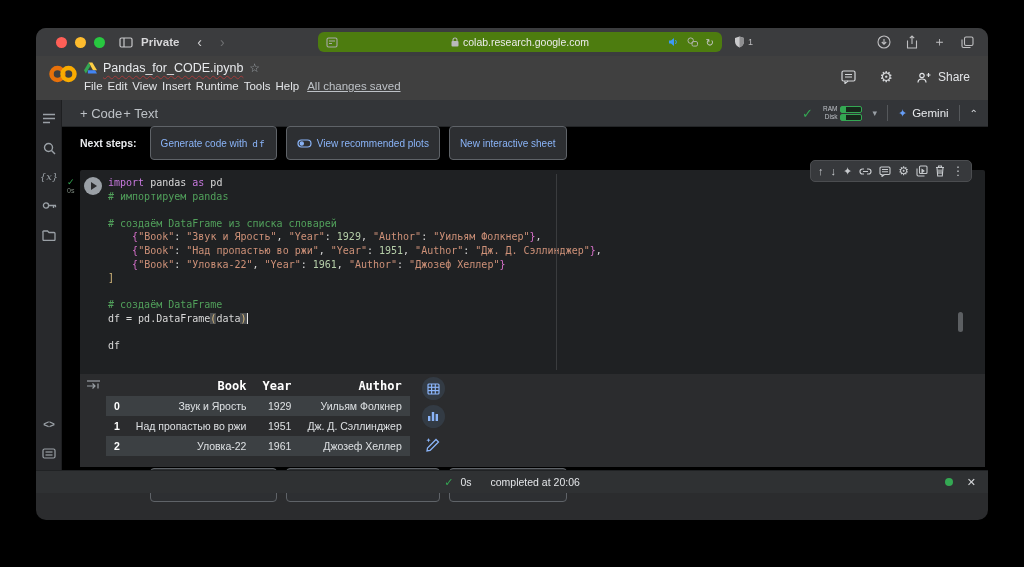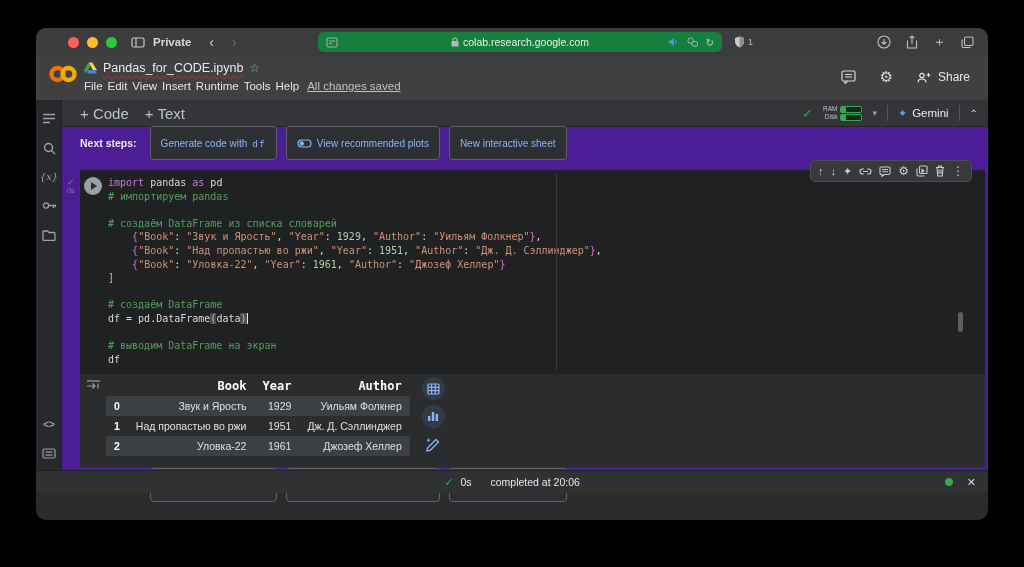--- a/index.html
+++ b/index.html
@@ -1,28 +1,28 @@
 <!DOCTYPE html>
 <html><head>
 <meta charset="utf-8">
 <style>
   * { margin:0; padding:0; box-sizing:border-box; }
   html,body { width:1024px; height:567px; background:#000; font-family:"Liberation Sans",sans-serif; overflow:hidden; }
   .window { position:absolute; left:36px; top:28px; width:952px; height:492px; background:#2b2c2e; border-radius:10px; overflow:hidden; }
 
   
-  .chrome { position:relative; height:28px; background:#3b3c3e; display:flex; align-items:center;padding-left:12px; }
+  .chrome { position:relative; height:28px; background:#3b3c3e; display:flex; align-items:center; }
   .traffic { display:flex; gap:8px; margin-left:20px; }
   .tl { width:11px; height:11px; border-radius:50%; }
   .tl.red{background:#ff5f57} .tl.yellow{background:#febc2e} .tl.green{background:#28c840}
   .chrome-ic { color:#c9c9cb; display:inline-flex; align-items:center; }
   .private { color:#d7d7d9; font-size:11.5px; font-weight:bold; margin-left:8px; }
   .nav-arrow { font-size:14px; color:#d0d0d2; margin-left:18px; }
   .nav-arrow.fwd { color:#6f7072; }
-  .url-pill { position:absolute; left:282px; top:4px; width:404px; height:20px; background:#15803d; border-radius:6px; display:flex; align-items:center; padding:0 8px; }
+  .url-pill { position:absolute; left:282px; top:4px; width:404px; height:20px; background:#4d7c0f; border-radius:6px; display:flex; align-items:center; padding:0 8px; }
   .url-center { position:absolute; left:0; right:0; display:flex; justify-content:center; align-items:center; gap:4px; color:#ececec; font-size:10.5px; }
   .pill-right { position:absolute; right:8px; display:flex; gap:8px; align-items:center; }
   .shield-wrap { position:absolute; left:698px; display:flex; align-items:center; gap:3px; color:#bdbdbf; font-size:9px; }
   .chrome-right { position:absolute; right:14px; display:flex; gap:15px; align-items:center; color:#bfbfc1; }
 
   
   .colab-header { height:44px; background:#404040; display:flex; position:relative; }
   .logo { margin:8px 6px 0 12px; }
   .head-main { padding-top:5px; }
   .title-row { display:flex; align-items:center; gap:6px; }
@@ -32,34 +32,34 @@
   .menu-row .saved { color:#bdc1c6; text-decoration:underline; margin-left:3px; }
   .head-right { position:absolute; right:18px; top:12px; display:flex; align-items:center; gap:24px; color:#d5d7da; }
   .share { display:flex; gap:6px; align-items:center; font-size:12px; color:#e3e5e8; }
 
   
   .middle { display:flex; height:370px; }
   .sidebar { width:26px; background:#28292c; border-right:1px solid #1e1f21; display:flex; flex-direction:column; align-items:center; color:#9aa0a6; position:relative; }
   .sb-ic { position:absolute; left:0; width:26px; display:flex; justify-content:center; }
   .right-col { flex:1; display:flex; flex-direction:column; }
   .nb-toolbar { height:27px; background:#333538; border-bottom:1px solid #232527; display:flex; align-items:center; position:relative; }
-  .addbtns { display:flex; gap:16px; margin-left:18px; color:#bdc1c6; font-size:15px; }
+  .addbtns { display:flex; gap:1px; margin-left:18px; color:#bdc1c6; font-size:13px; }
   .tb-right { position:absolute; right:10px; display:flex; align-items:center; gap:10px; }
   .ramdisk { display:flex; align-items:center; gap:3px; }
   .rd-labels { display:flex; flex-direction:column; align-items:flex-end; font-size:6.5px; color:#bdc1c6; line-height:8px; }
   .rd-bars { display:flex; flex-direction:column; gap:1px; }
   .rd-bar { width:22px; height:7px; border:1px solid #34a853; border-radius:2px; background:#17271b; position:relative; }
   .rd-bar::after { content:""; position:absolute; left:0; top:0; bottom:0; width:5px; background:#34a853; }
   .vdiv { width:1px; height:16px; background:#55585b; }
   .gemini { display:flex; gap:5px; align-items:center; color:#e8eaed; font-size:11.5px; }
   .gem-spark { color:#669df6; font-size:11px; }
   .chev { color:#dadce0; font-size:10px; }
 
   
-  .content { flex:1; background:#4c1d95; position:relative; }
+  .content { flex:1; background:#000000; position:relative; }
   .steps-row { display:flex; align-items:center; gap:9px; padding-left:18px; height:32px; }
   .steps-row.bottom { position:absolute; left:0; right:0; top:344px; border-top:1px solid #232527; height:26px; }
   .steps-label { color:#e8eaed; font-size:10.5px; font-weight:bold; margin-right:4px; }
   .step-btn { display:flex; align-items:center; gap:5px; color:#8ab4f8; background:#2d2f32; border:1px solid #5f6368; border-radius:4px; font-size:10px; height:19px; padding:16px 10px; white-space:nowrap; }
   .step-btn .mono { font-family:"DejaVu Sans Mono",monospace; font-size:9.5px; letter-spacing:1px; }
 
   .cell { position:absolute; left:18px; right:3px; top:43px; }
   .exec-badge { position:absolute; left:-13px; top:8px; text-align:center; }
   .exec-badge .chk { color:#34a853; font-size:9px; line-height:9px; }
   .exec-badge .secs { color:#7e8b80; font-size:7px; }
@@ -386,21 +386,20 @@
                 <div class="code-line">&nbsp;</div>
                 <div class="code-line"><span class="tk-com"># создаём DataFrame из списка словарей</span></div>
                 <div class="code-line"><span class="tk-pl">    </span><span class="tk-b2">{</span><span class="tk-str">"Book"</span><span class="tk-pl">: </span><span class="tk-str">"Звук и Ярость"</span><span class="tk-pl">, </span><span class="tk-str">"Year"</span><span class="tk-pl">: </span><span class="tk-num">1929</span><span class="tk-pl">, </span><span class="tk-str">"Author"</span><span class="tk-pl">: </span><span class="tk-str">"Уильям Фолкнер"</span><span class="tk-b2">}</span><span class="tk-pl">,</span></div>
                 <div class="code-line"><span class="tk-pl">    </span><span class="tk-b2">{</span><span class="tk-str">"Book"</span><span class="tk-pl">: </span><span class="tk-str">"Над пропастью во ржи"</span><span class="tk-pl">, </span><span class="tk-str">"Year"</span><span class="tk-pl">: </span><span class="tk-num">1951</span><span class="tk-pl">, </span><span class="tk-str">"Author"</span><span class="tk-pl">: </span><span class="tk-str">"Дж. Д. Сэллинджер"</span><span class="tk-b2">}</span><span class="tk-pl">,</span></div>
                 <div class="code-line"><span class="tk-pl">    </span><span class="tk-b2">{</span><span class="tk-str">"Book"</span><span class="tk-pl">: </span><span class="tk-str">"Уловка-22"</span><span class="tk-pl">, </span><span class="tk-str">"Year"</span><span class="tk-pl">: </span><span class="tk-num">1961</span><span class="tk-pl">, </span><span class="tk-str">"Author"</span><span class="tk-pl">: </span><span class="tk-str">"Джозеф Хеллер"</span><span class="tk-b2">}</span></div>
                 <div class="code-line"><span class="tk-b1">]</span></div>
                 <div class="code-line">&nbsp;</div>
                 <div class="code-line"><span class="tk-com"># создаём DataFrame</span></div>
                 <div class="code-line"><span class="tk-pl">df = pd.DataFrame</span><span class="tk-b1m">(</span><span class="tk-pl">data</span><span class="tk-b1m">)</span><span class="tk-cur"></span></div>
                 <div class="code-line">&nbsp;</div>
-                <div class="code-line"><span class="tk-com"># выводим DataFrame на экран</span></div>
                 <div class="code-line"><span class="tk-pl">df</span></div>
               </div>
             <div class="ruler"></div>
             <div class="ed-scroll"></div>
           </div>
 
           <div class="output">
             <span class="out-opts">
               <svg width="15" height="12" viewBox="0 0 15 12" fill="none" stroke="currentColor" stroke-width="1.2">
                   <line x1="1" y1="2" x2="14" y2="2"></line>

